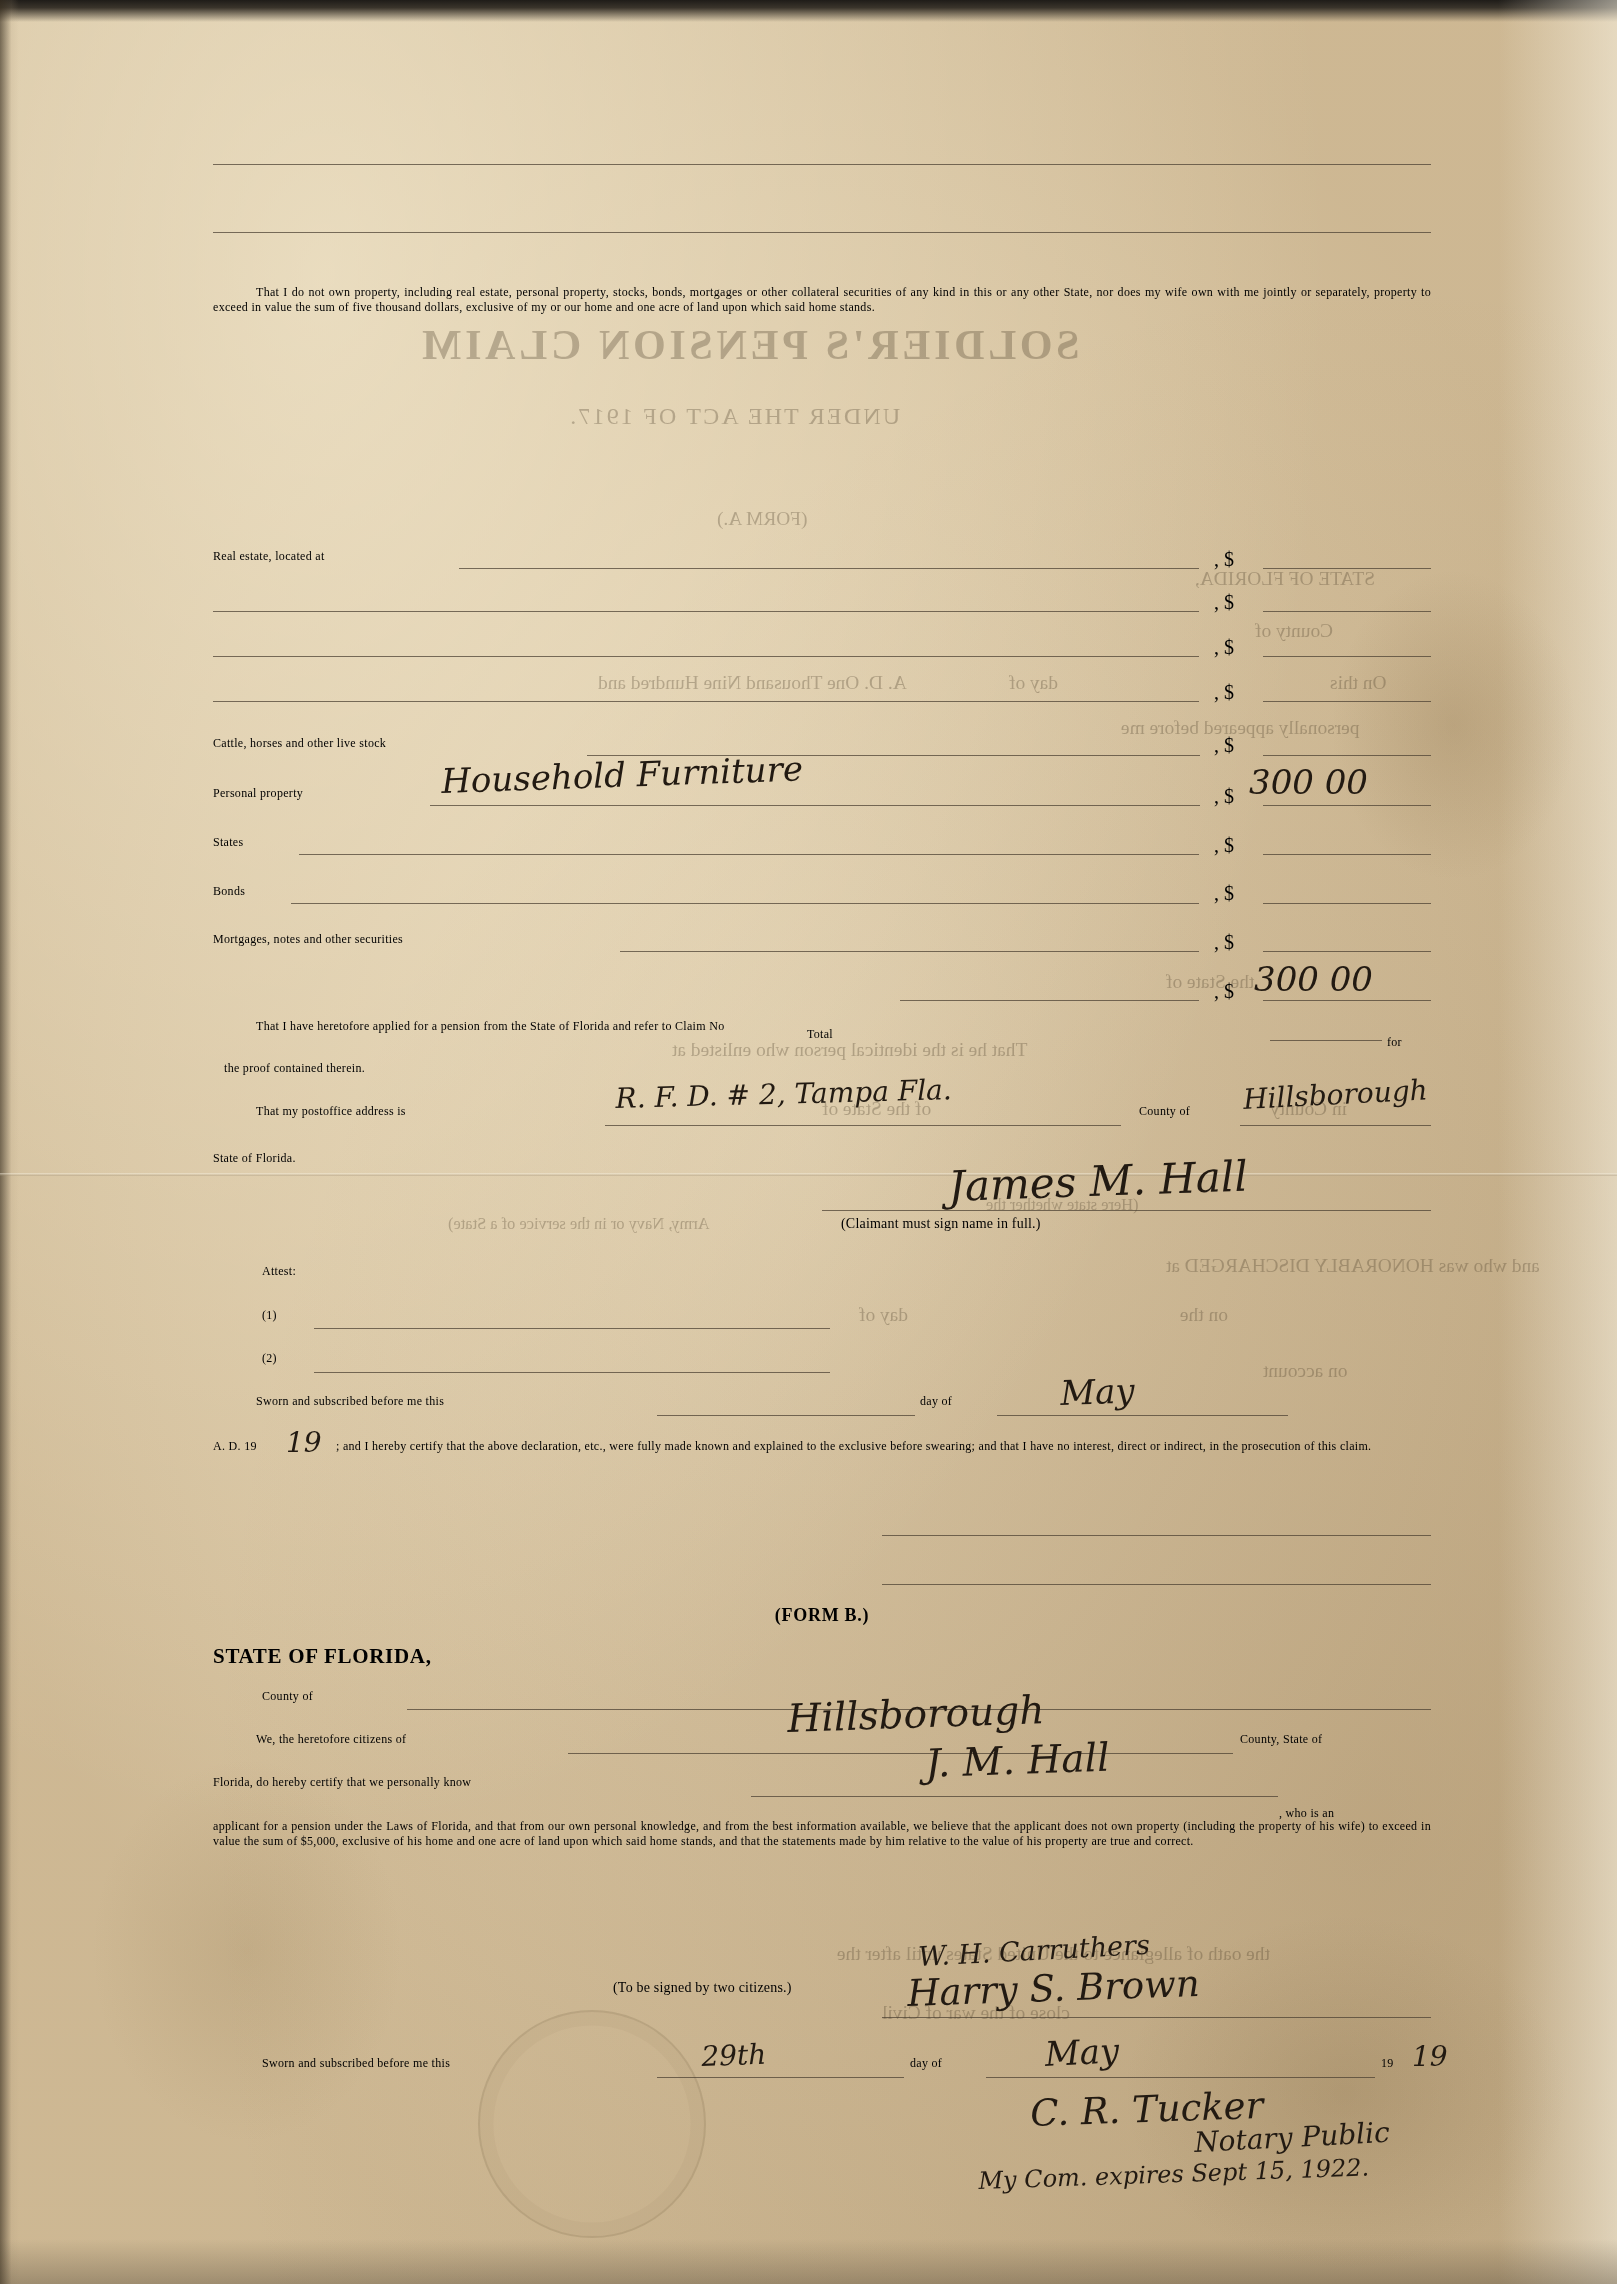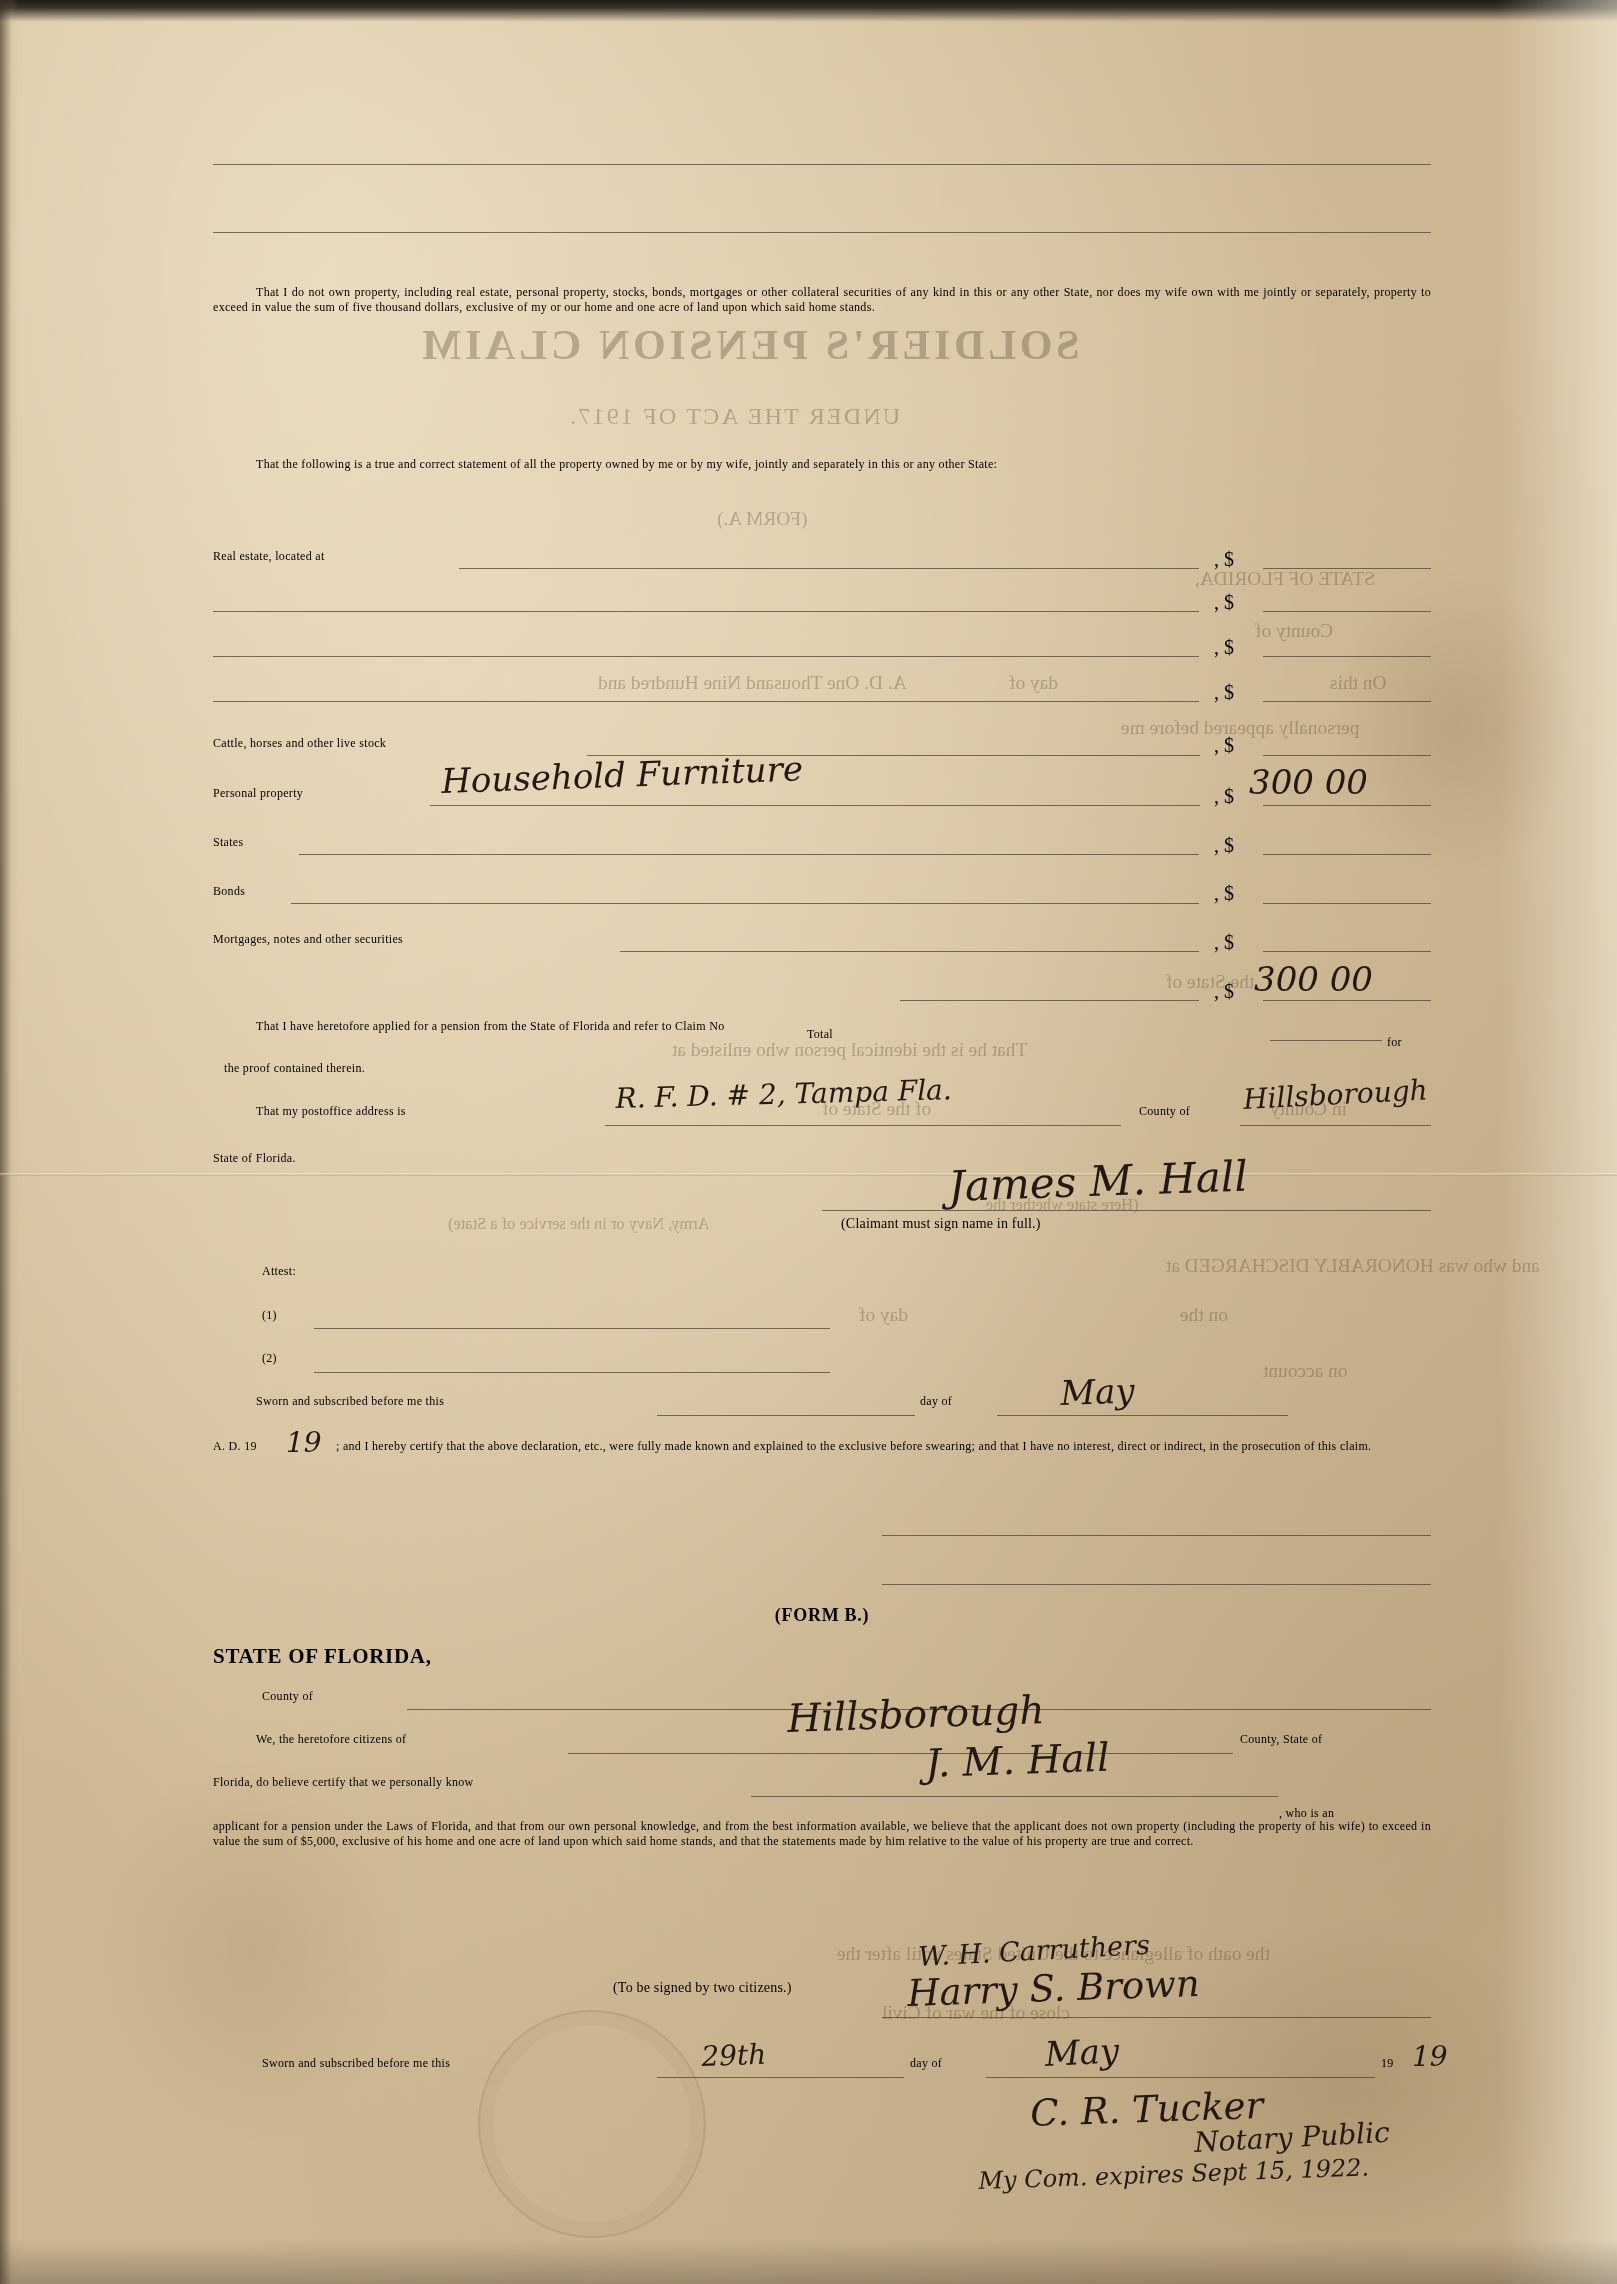--- a/index.html
+++ b/index.html
@@ -153,21 +153,20 @@
   <div class="ghost" style="left:1263px; top:1360px; font-size:19.4px;">on account</div>
   <div class="ghost" style="left:837px; top:1943px; font-size:19.4px;">the oath of allegiance to the United States until after the</div>
   <div class="ghost" style="left:882px; top:2002px; font-size:19.4px;">close of the war of Civil</div>
 
   <div class="seal"></div>
 
   <div class="line" style="left:213px; top:164px; width:1218px;"></div>
   <div class="line" style="left:213px; top:232px; width:1218px;"></div>
 
   <div class="para indent" style="left:213px; top:285px; width:1218px;">That I do not own property, including real estate, personal property, stocks, bonds, mortgages or other collateral securities of any kind in this or any other State, nor does my wife own with me jointly or separately, property to exceed in value the sum of five thousand dollars, exclusive of my or our home and one acre of land upon which said home stands.</div>
-  <div class="para indent" style="left:213px; top:457px; width:1218px;">That the following is a true and correct statement of all the property owned by me or by my wife, jointly and separately in this or any other State:</div>
 
   <div class="lbl" style="left:213px; top:549px;">Real estate, located at</div>
   <div class="line" style="left:459px; top:568px; width:740px;"></div>
   <div class="dollar" style="left:1214px; top:548px;">, $</div>
   <div class="line" style="left:1263px; top:568px; width:168px;"></div>
 
   <div class="line" style="left:213px; top:611px; width:986px;"></div>
   <div class="dollar" style="left:1214px; top:591px;">, $</div>
   <div class="line" style="left:1263px; top:611px; width:168px;"></div>
 
@@ -253,21 +252,21 @@
   <div class="lbl bold" style="left:213px; top:1644px; font-size:21px; letter-spacing:0.7px;">STATE OF FLORIDA,</div>
 
   <div class="lbl" style="left:262px; top:1689px;">County of</div>
   <div class="line" style="left:407px; top:1709px; width:1024px;"></div>
 
   <div class="lbl indent" style="left:213px; top:1732px;">We, the heretofore citizens of</div>
   <div class="line" style="left:568px; top:1753px; width:665px;"></div>
   <div class="hand big" style="left:788px; top:1696px; font-size:39px; transform:rotate(-2deg);">Hillsborough</div>
   <div class="lbl" style="left:1240px; top:1732px;">County, State of</div>
 
-  <div class="lbl" style="left:213px; top:1775px;">Florida, do believe certify that we personally know</div>
+  <div class="lbl" style="left:213px; top:1775px;">Florida, do hereby certify that we personally know</div>
   <div class="line" style="left:751px; top:1796px; width:527px;"></div>
   <div class="hand big" style="left:926px; top:1741px; font-size:39px; transform:rotate(-2deg);">J. M. Hall</div>
   <div class="lbl" style="left:1279px; top:1806px;">, who is an</div>
 
   <div class="para" style="left:213px; top:1819px; width:1218px;">applicant for a pension under the Laws of Florida, and that from our own personal knowledge, and from the best information available, we believe that the applicant does not own property (including the property of his wife) to exceed in value the sum of $5,000, exclusive of his home and one acre of land upon which said home stands, and that the statements made by him relative to the value of his property are true and correct.</div>
 
   <div class="tiny" style="left:613px; top:1980px;">(To be signed by two citizens.)</div>
 
   <div class="hand mid" style="left:919px; top:1941px; font-size:27px; transform:rotate(-3deg);">W. H. Carruthers</div>
   <div class="hand big" style="left:908px; top:1972px; font-size:37px; transform:rotate(-2deg);">Harry S. Brown</div>

